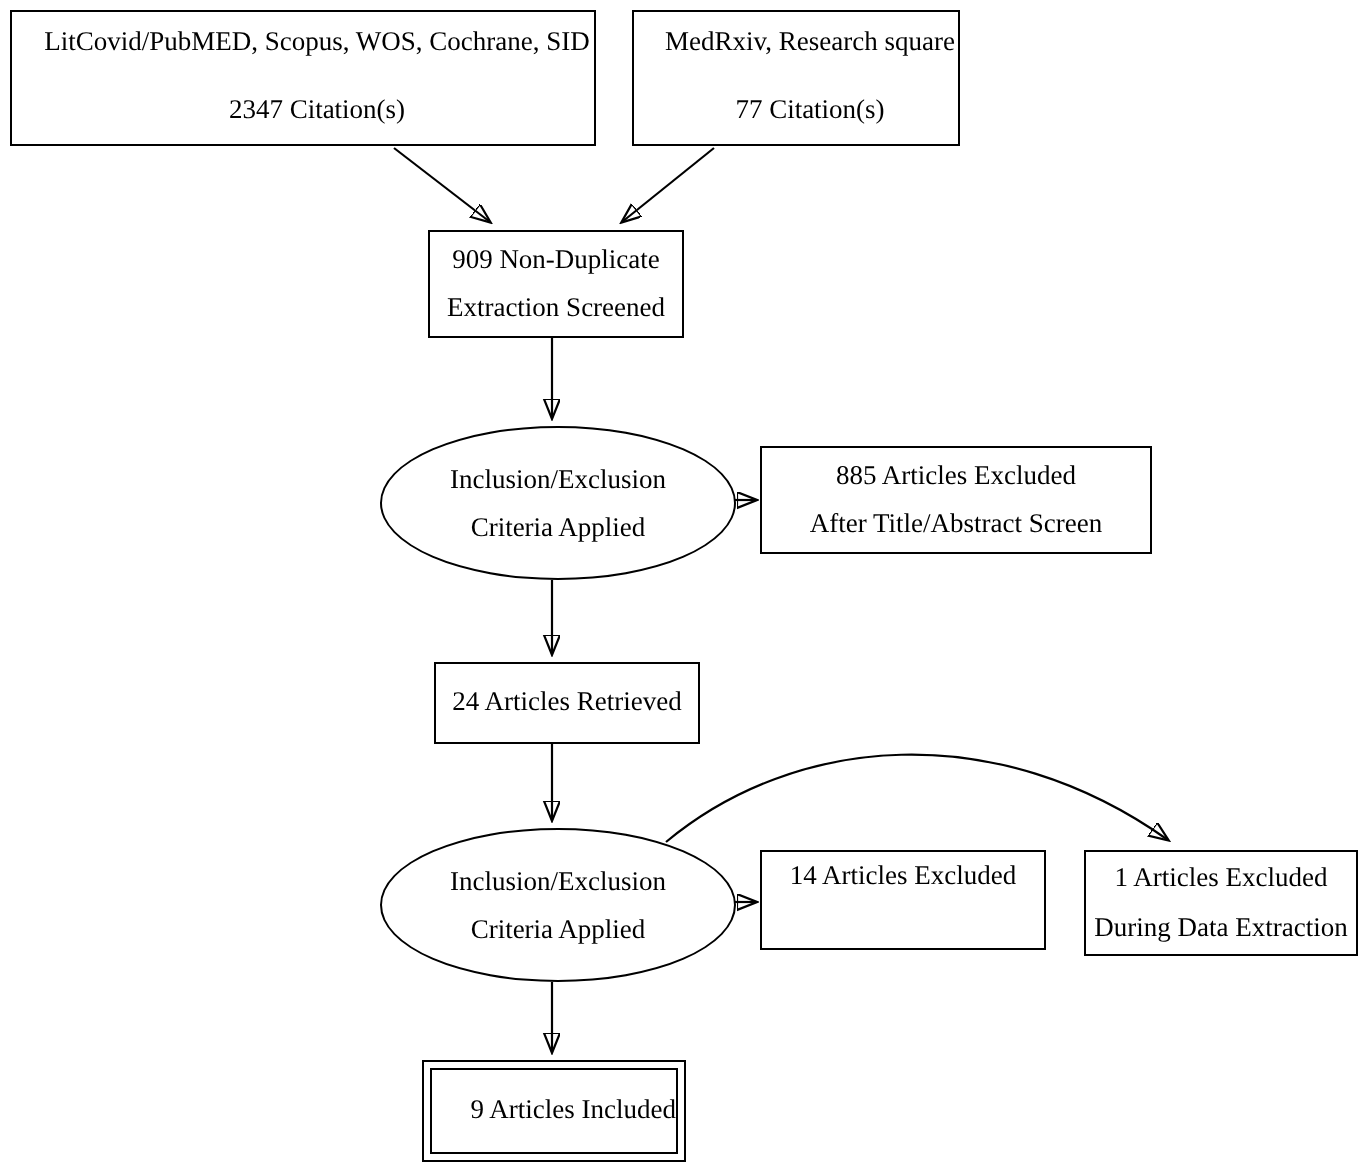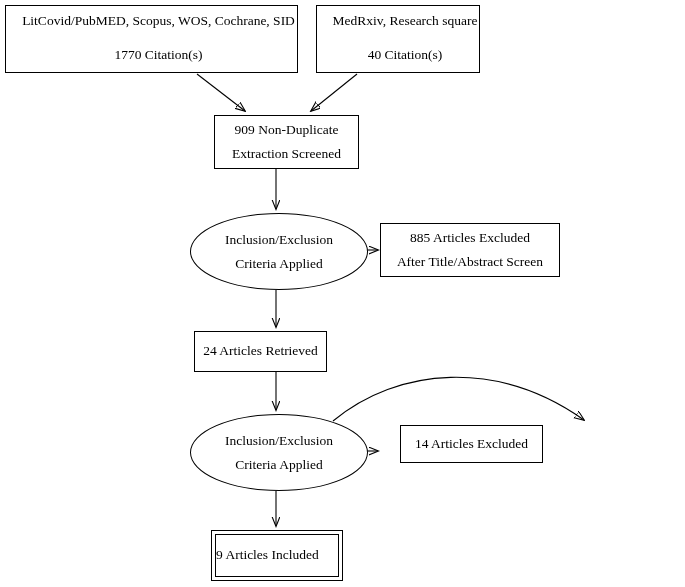--- a/index.html
+++ b/index.html
@@ -35,32 +35,32 @@
     text-align: center;
     line-height: 1.8;
   }
   .node .line { white-space: nowrap; }
   .spread { justify-content: space-between; padding: 3px 2px 5px 16px; }
   .ellipse { border-radius: 50%; line-height: 1.75; text-align: right; }
   .dbl-outer { padding: 3px; }
   .dbl-inner {
     border: 1px solid #000000;
     width: 100%; height: 100%;
-    display: flex; align-items: center; justify-content: flex-start;
+    display: flex; align-items: center; justify-content: flex-end;
     white-space: nowrap;
   }
   
   #n-sources-main       { left: 5px;   top: 5px;   width: 293px; height: 68px; }
   #n-sources-preprint   { left: 316px; top: 5px;   width: 164px; height: 68px; }
-  #n-screened           { left: 214px; top: 115px; width: 145px; height: 54px; }
+  #n-screened           { left: 214px; top: 115px; width: 128px; height: 54px; }
   #n-criteria1          { left: 190px; top: 213px; width: 178px; height: 77px; }
-  #n-excluded-title     { left: 380px; top: 223px; width: 180px; height: 54px; }
-  #n-retrieved          { left: 194px; top: 331px; width: 133px; height: 41px; }
+  #n-excluded-title     { left: 380px; top: 223px; width: 196px; height: 54px; }
+  #n-retrieved          { left: 217px; top: 331px; width: 133px; height: 41px; }
   #n-criteria2          { left: 190px; top: 414px; width: 178px; height: 77px; }
-  #n-excluded-fulltext  { left: 400px; top: 425px; width: 143px; height: 38px; }
+  #n-excluded-fulltext  { left: 380px; top: 425px; width: 143px; height: 50px; justify-content: space-between; }
   #n-excluded-extraction{ left: 542px; top: 425px; width: 137px; height: 53px; }
   #n-included           { left: 211px; top: 530px; width: 132px; height: 51px; }
 </style>
 </head>
 <body>
 
 <div class="canvas">
 
   <svg class="arrows" viewBox="0 0 685 587" xmlns="http://www.w3.org/2000/svg">
     <defs>
@@ -74,26 +74,26 @@
     <line x1="366" y1="250" x2="378" y2="250" marker-end="url(#ah)"></line>
     <line x1="276" y1="290" x2="276" y2="327" marker-end="url(#ah)"></line>
     <line x1="276" y1="372" x2="276" y2="410" marker-end="url(#ah)"></line>
     <line x1="366" y1="451" x2="378" y2="451" marker-end="url(#ah)"></line>
     <path d="M 333,421 C 398,367 498,359 584,420" marker-end="url(#ah)"></path>
     <line x1="276" y1="491" x2="276" y2="526" marker-end="url(#ah)"></line>
   </svg>
 
   <div class="node spread" id="n-sources-main">
     <div class="line">LitCovid/PubMED, Scopus, WOS, Cochrane, SID</div>
-    <div class="line">1770 Citation(s)</div>
+    <div class="line">2347 Citation(s)</div>
   </div>
 
   <div class="node spread" id="n-sources-preprint">
     <div class="line">MedRxiv, Research square</div>
-    <div class="line">40 Citation(s)</div>
+    <div class="line">77 Citation(s)</div>
   </div>
 
   <div class="node" id="n-screened">
     <div class="line">909 Non-Duplicate</div>
     <div class="line">Extraction Screened</div>
   </div>
 
   <div class="node ellipse" id="n-criteria1">
     <div class="line">Inclusion/Exclusion</div>
     <div class="line">Criteria Applied</div>
@@ -110,20 +110,24 @@
 
   <div class="node ellipse" id="n-criteria2">
     <div class="line">Inclusion/Exclusion</div>
     <div class="line">Criteria Applied</div>
   </div>
 
   <div class="node" id="n-excluded-fulltext">
     <div class="line">14 Articles Excluded</div>
   </div>
 
+  <div class="node" id="n-excluded-extraction">
+    <div class="line">1 Articles Excluded</div>
+    <div class="line">During Data Extraction</div>
+  </div>
 
   <div class="node dbl-outer" id="n-included">
     <div class="dbl-inner">
       <span class="line">9 Articles Included</span>
     </div>
   </div>
 
 </div>
 
 </body></html>

